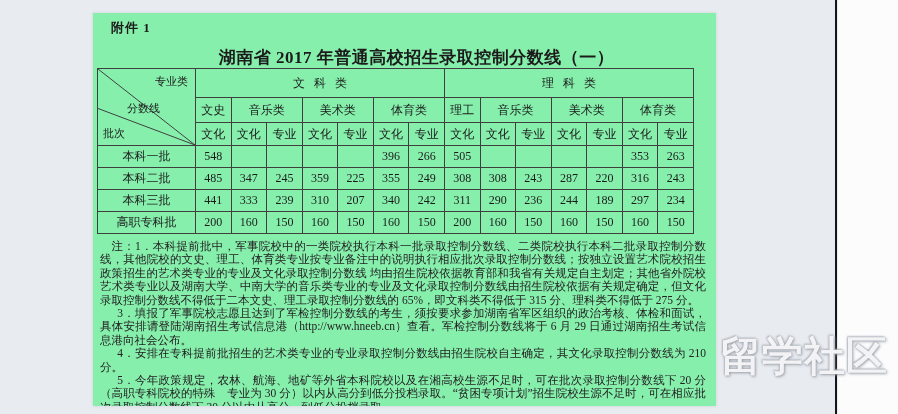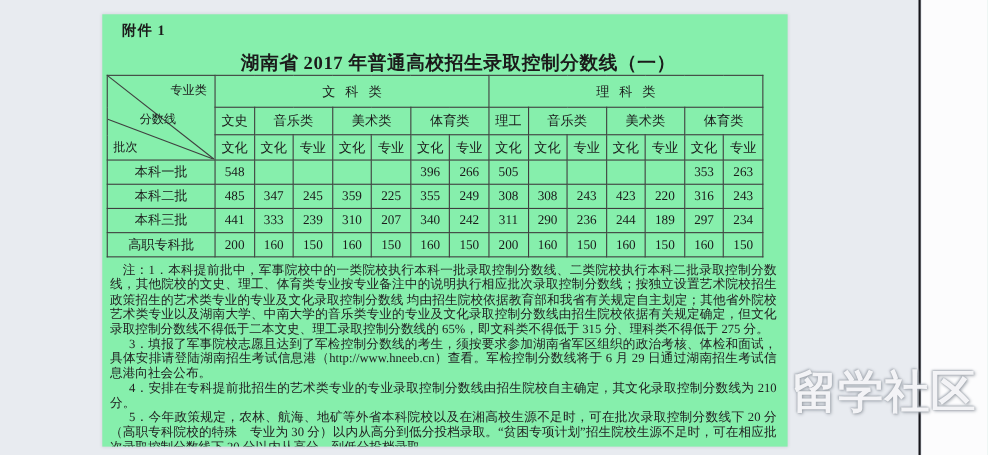--- a/index.html
+++ b/index.html
@@ -133,21 +133,21 @@
           <td>485</td>
           <td>347</td>
           <td>245</td>
           <td>359</td>
           <td>225</td>
           <td>355</td>
           <td>249</td>
           <td>308</td>
           <td>308</td>
           <td>243</td>
-          <td>423</td>
+          <td>287</td>
           <td>220</td>
           <td>316</td>
           <td>243</td>
         </tr>
         <tr style="height: 22px;">
           <td>本科三批</td>
           <td>441</td>
           <td>333</td>
           <td>239</td>
           <td>310</td>

